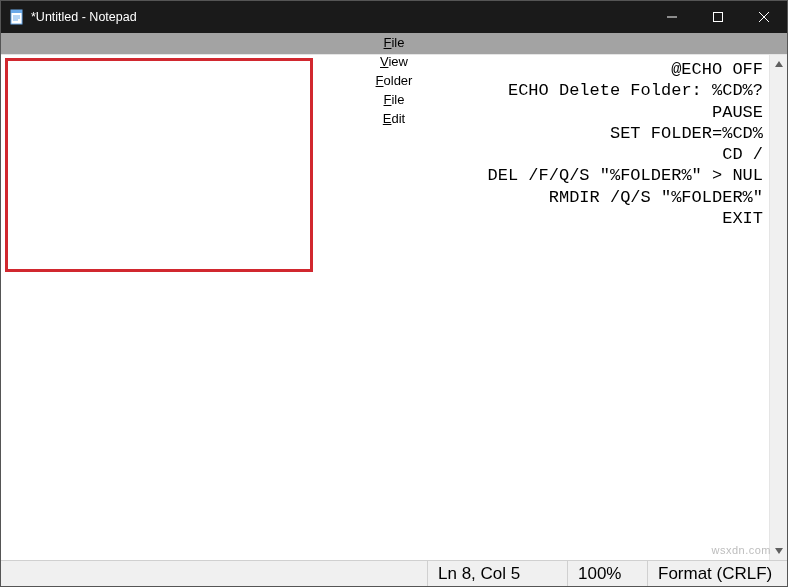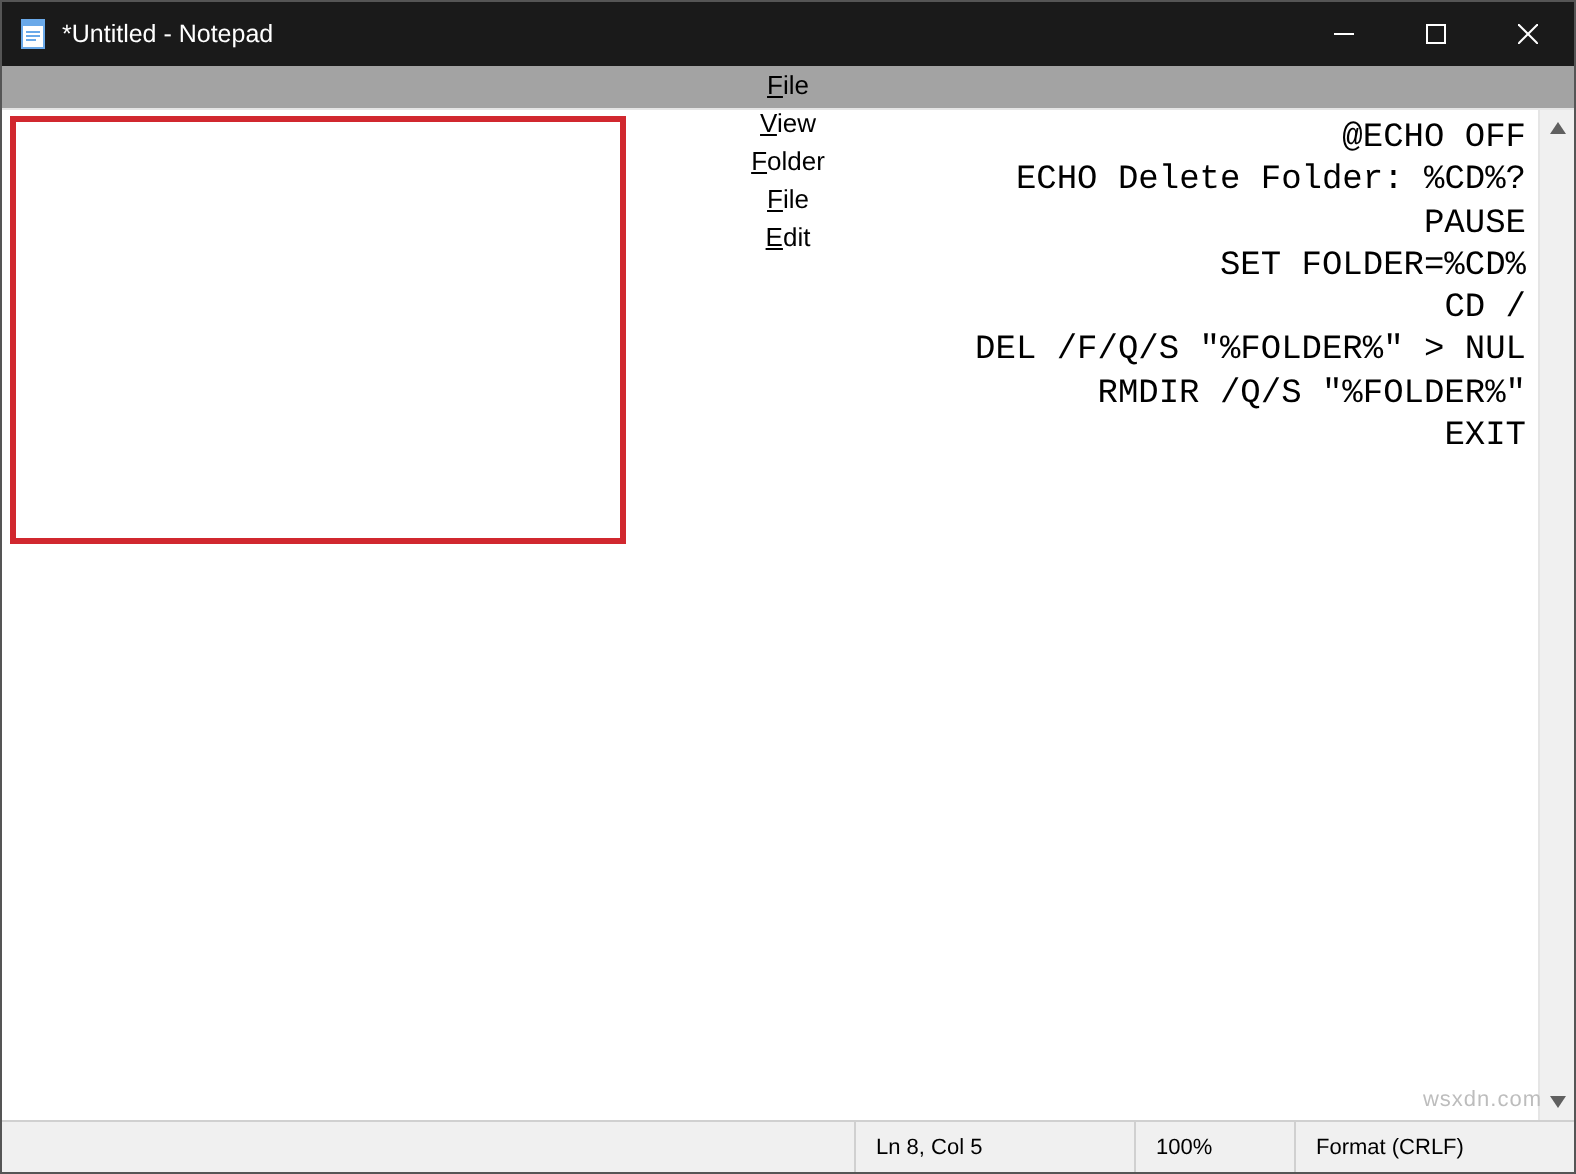--- a/index.html
+++ b/index.html
@@ -96,21 +96,21 @@
     }
     .scroll-arrow.up { top: 0; }
     .scroll-arrow.down { bottom: 0; }
     
     .statusbar {
       height: 26px;
       background: #f0f0f0;
       border-top: 1px solid #d0d0d0;
       display: flex;
       align-items: stretch;
-      font-size: 11px;
+      font-size: 17px;
     }
     .status-cell {
       border-left: 1px solid #d0d0d0;
       display: flex;
       align-items: center;
       padding: 0 10px;
     }
     .status-spacer { flex: 1; }
     .status-cell.wide { min-width: 140px; }
     .status-cell.med  { min-width: 80px; }

